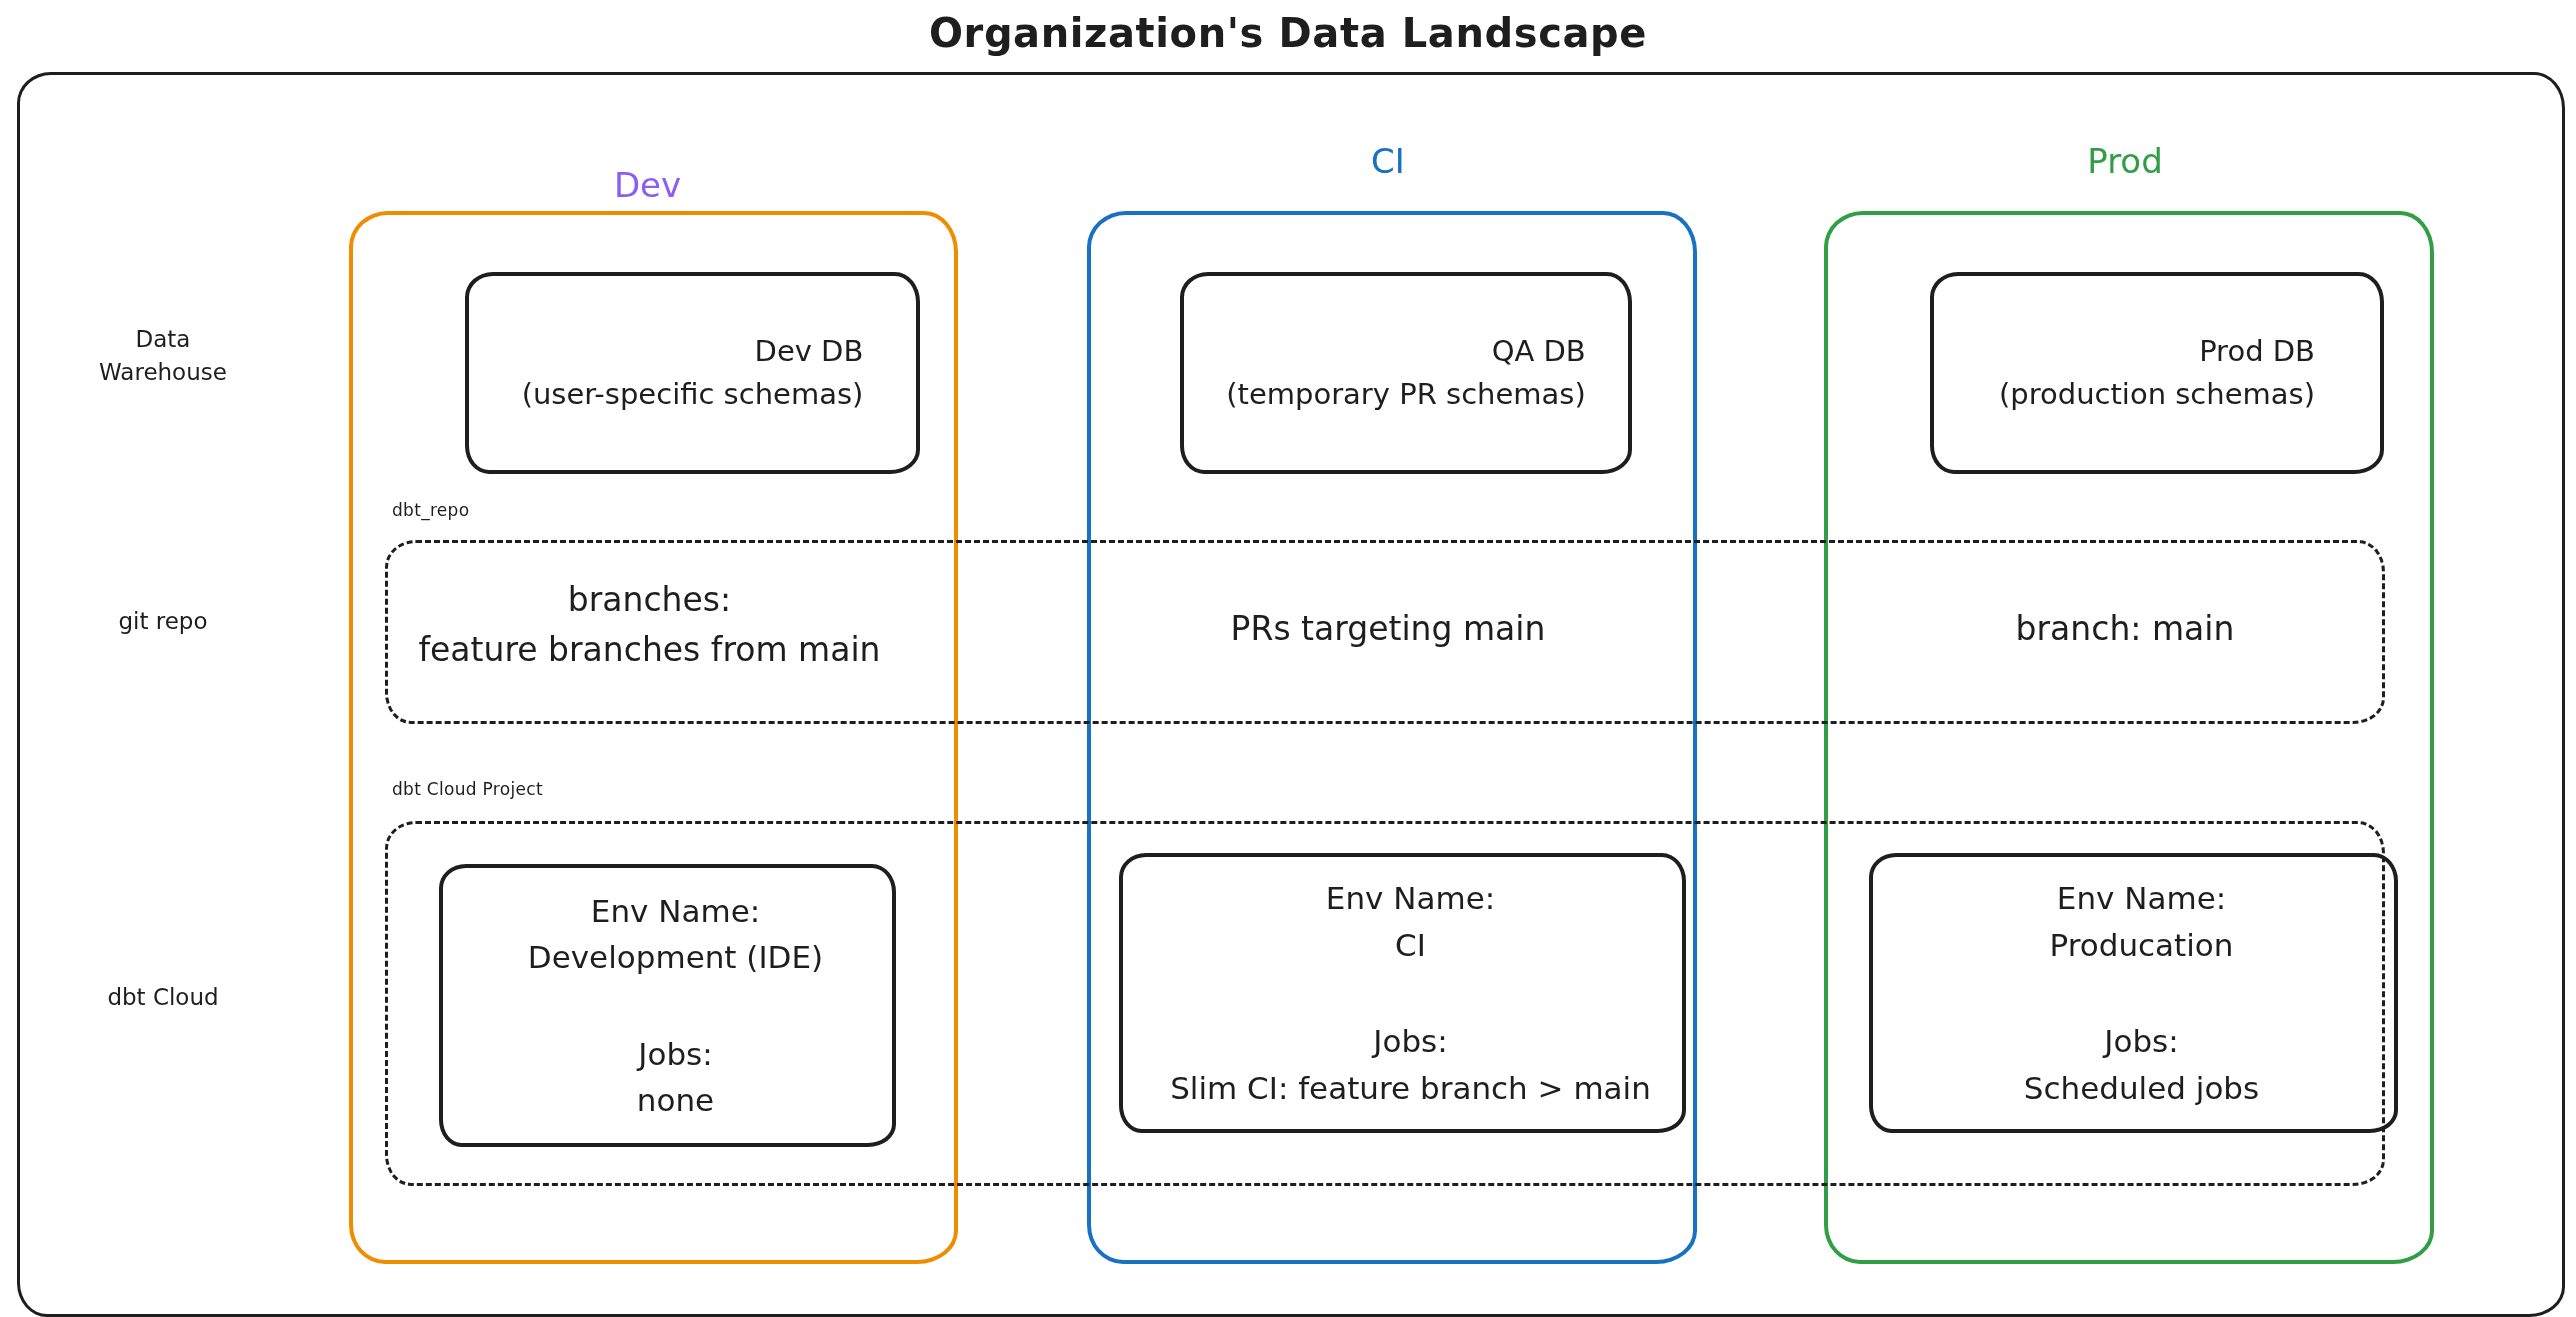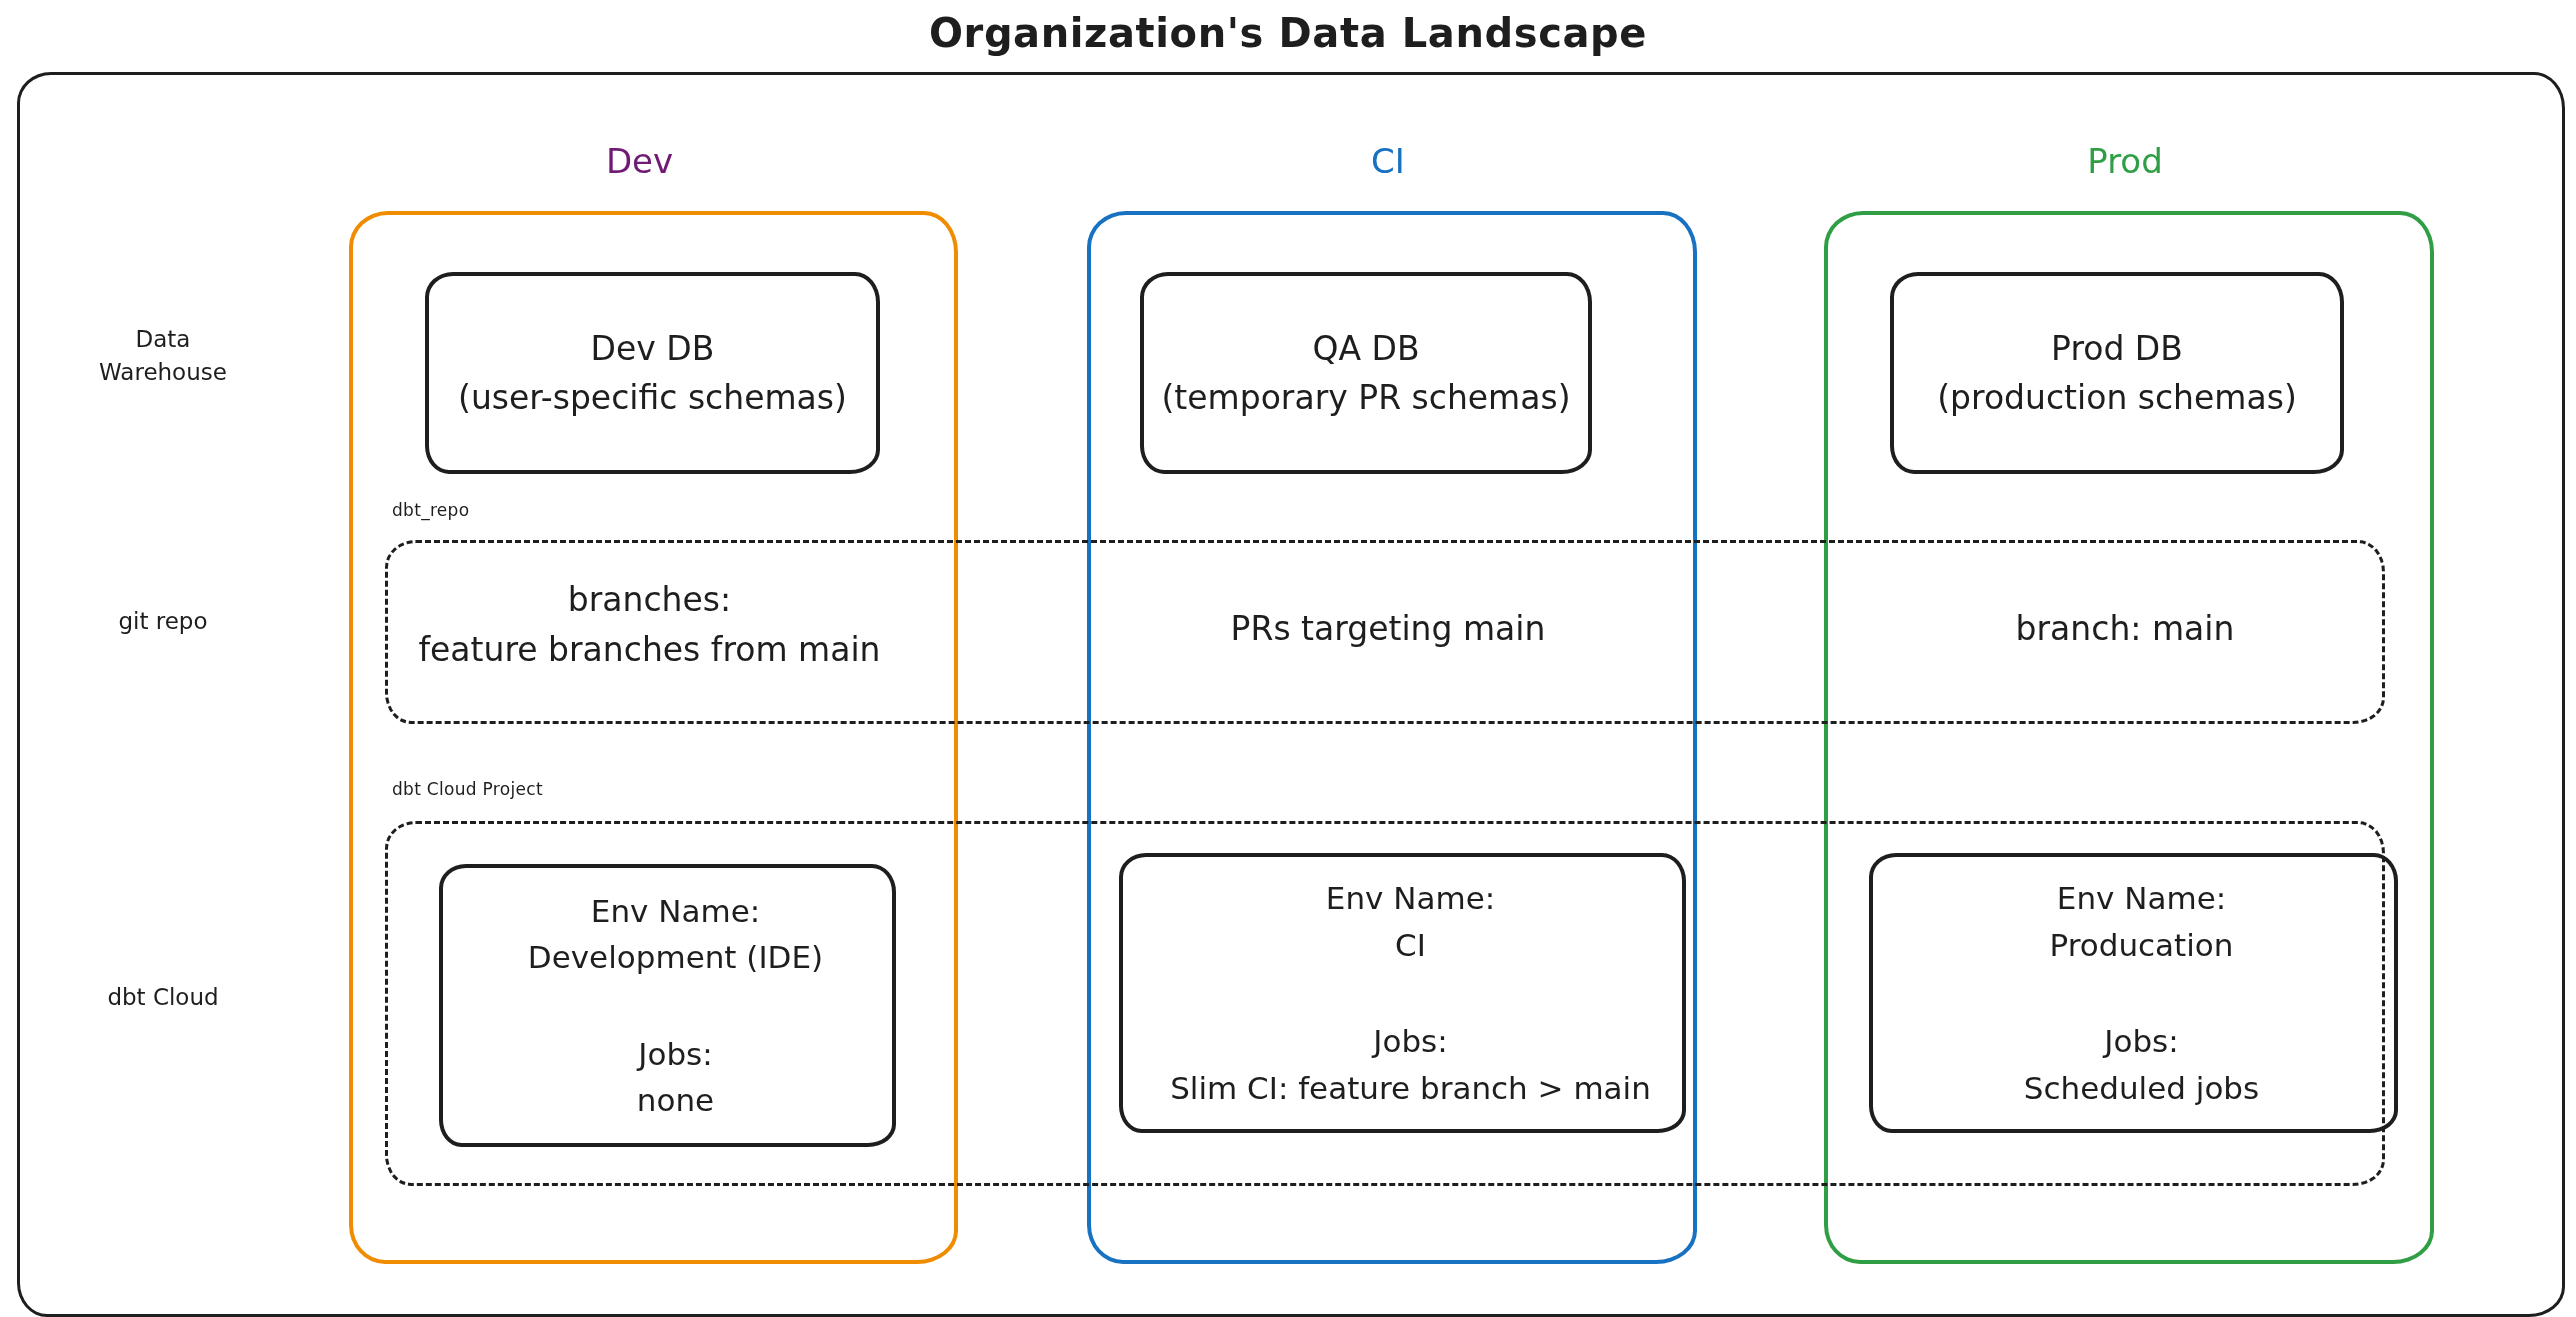--- a/index.html
+++ b/index.html
@@ -28,21 +28,21 @@
   }
   .row-label{
     position:absolute;left:24px;width:278px;
     text-align:center;font-size:23px;line-height:1.42;white-space:pre-line;
   }
   .db-box{
     position:absolute;height:194px;
     border:4.1px solid #1e1e1e;
     border-radius:28px 25px 30px 24px / 25px 30px 24px 28px;
     display:flex;align-items:center;justify-content:center;
-    text-align:center;font-size:33px;line-height:1.5;white-space:pre-line;
+    text-align:right;font-size:29px;line-height:1.5;white-space:pre-line;margin-left:40px;
   }
   .section-label{
     position:absolute;font-size:17px;letter-spacing:0.3px;
   }
   .dashed-box{
     position:absolute;
     border:3px dashed #1e1e1e;
     border-radius:31px 27px 32px 26px / 27px 32px 26px 31px;
   }
   .git-text{
@@ -60,21 +60,21 @@
 </style>
 </head>
 <body>
 
 <div class="canvas">
 
   <div class="title">Organization's Data Landscape</div>
 
   <div class="outer"></div>
 
-  <div class="col-label" style="left: 339px; width: 601px; color: #701a75;">Dev</div>
+  <div class="col-label" style="left: 347px; width: 601px; color: #8b5cf6; margin-top: 24px;">Dev</div>
   <div class="col-label" style="left: 1087px; width: 602px; color: rgb(25, 113, 194);">CI</div>
   <div class="col-label" style="left: 1824px; width: 602px; color: rgb(47, 158, 68);">Prod</div>
 
   <div class="col-frame" style="left: 349px; width: 601px; border-color: rgb(240, 140, 0);"></div>
   <div class="col-frame" style="left: 1087px; width: 602px; border-color: rgb(25, 113, 194);"></div>
   <div class="col-frame" style="left: 1824px; width: 602px; border-color: rgb(47, 158, 68);"></div>
 
   <div class="row-label" style="top:323px">Data
 Warehouse</div>
   <div class="row-label" style="top:605px">git repo</div>

